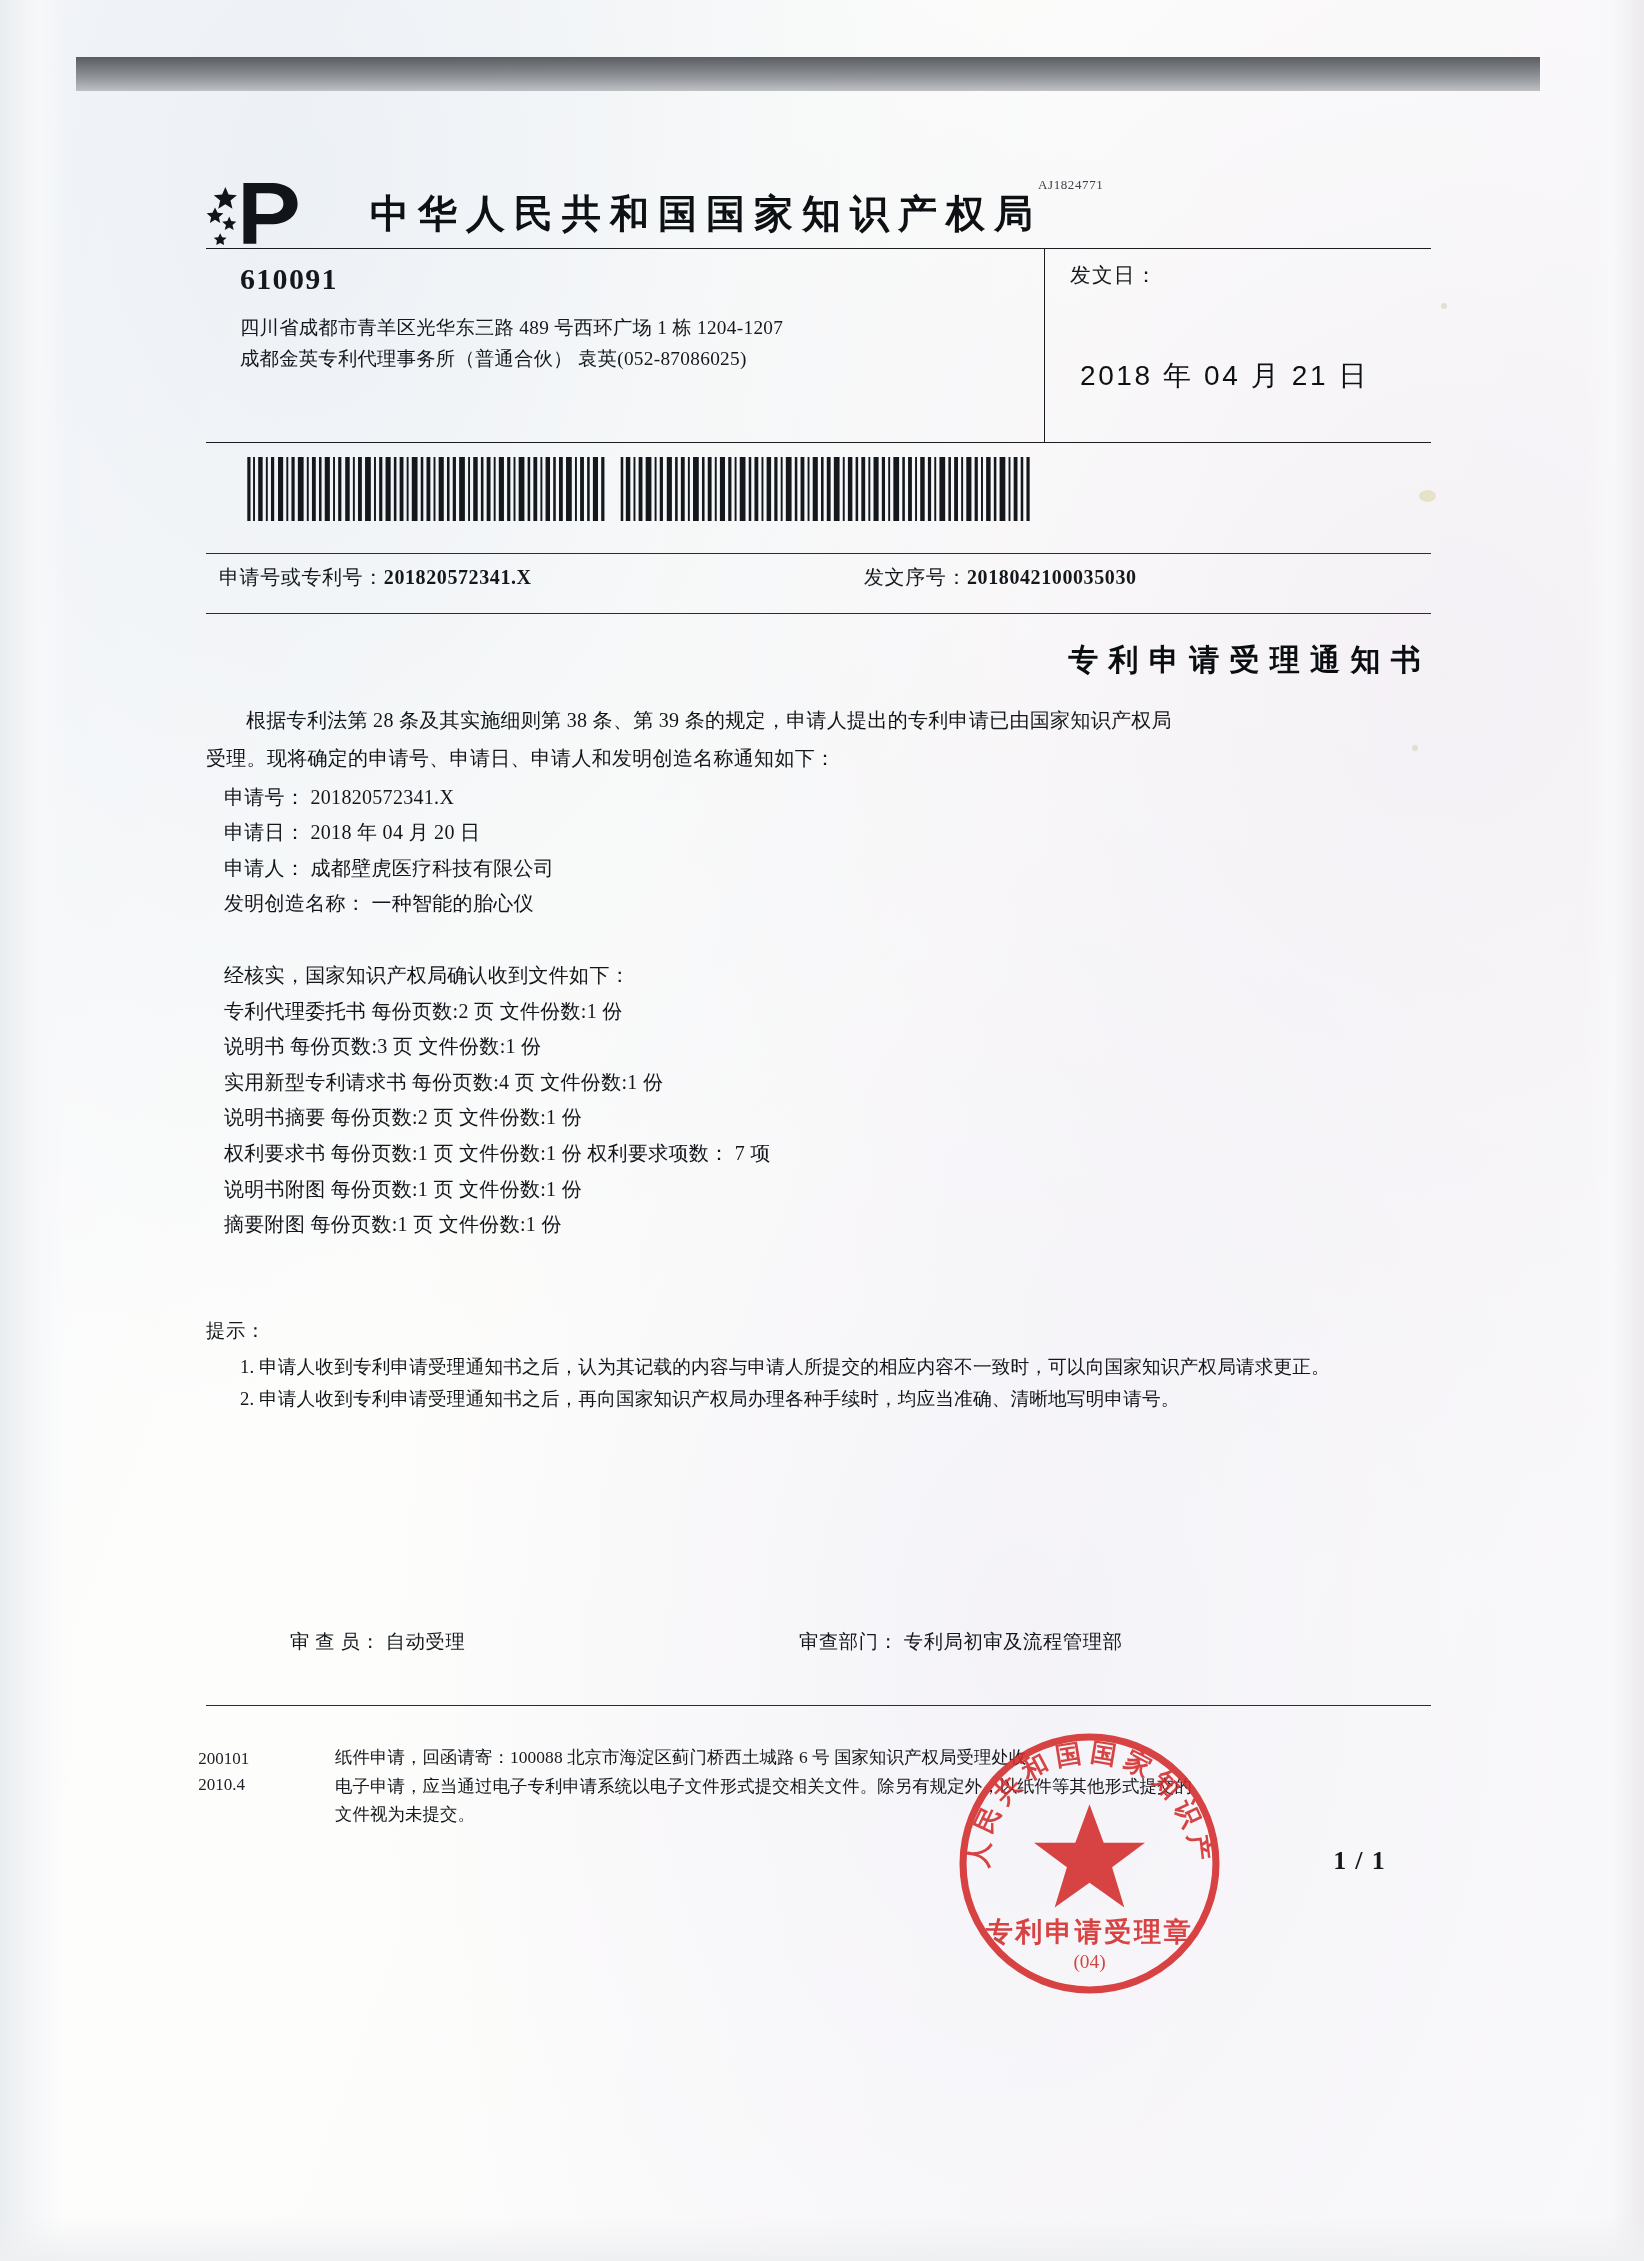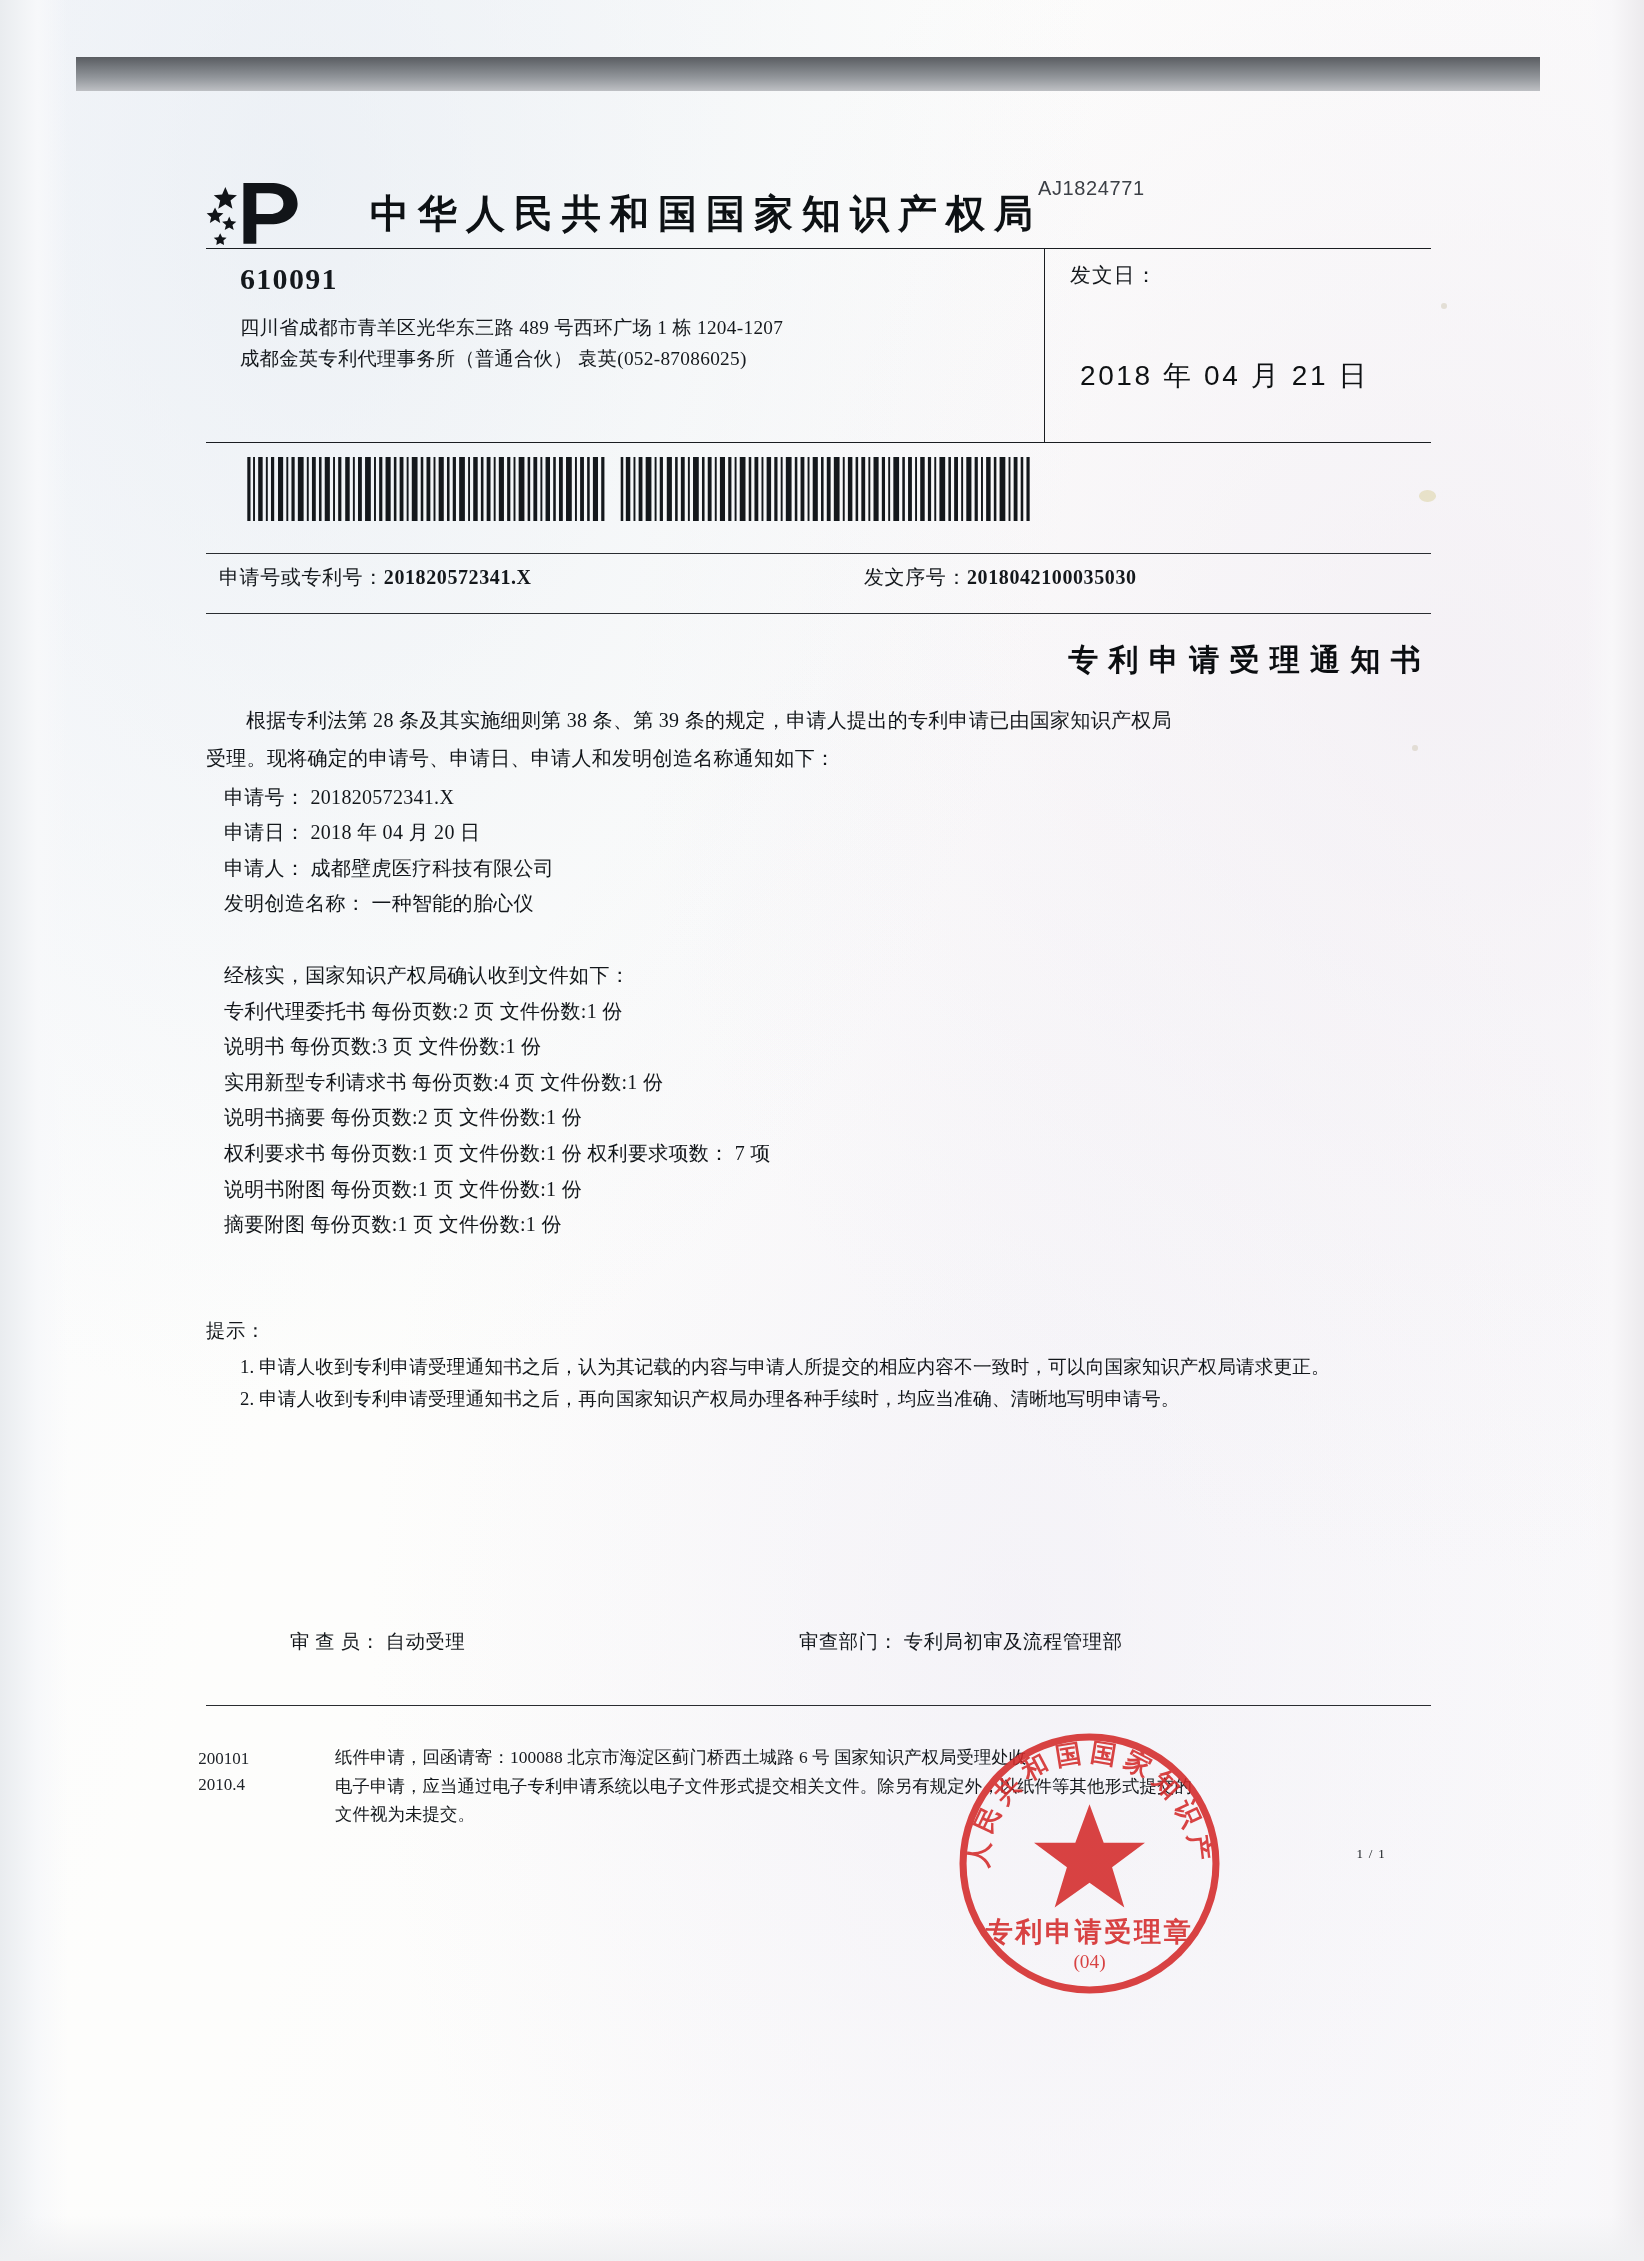--- a/index.html
+++ b/index.html
@@ -66,24 +66,24 @@
     top: 161px;
     width: 1225px;
     color: #14181c;
   }
 
   
   .doc-code {
     position: absolute;
     left: 832px;
     top: 16px;
-    font-size: 20px;
+    font-size: 13px;
     letter-spacing: 0.6px;
     color: #3b3f45;
-    font-family: Liberation Sans, sans-serif;
+    font-family: Liberation Serif, serif;
   }
   .header-row {
     position: relative;
     height: 87px;
   }
   .logo {
     position: absolute;
     left: 0px;
     top: 18px;
     width: 129px;
@@ -283,22 +283,23 @@
   .footer-text {
     margin-left: 129px;
     font-size: 17.4px;
     line-height: 1.62;
     letter-spacing: 0.1px;
   }
   .page-num {
     position: absolute;
     right: 45px;
     top: 113px;
-    font-size: 13px;
+    font-size: 26px;
     letter-spacing: 1.3px;
+    font-weight: bold;
   }
   .speck {
     position: absolute;
     background: #cfc7b4;
     border-radius: 50%;
     opacity: 0.5;
   }
 </style>
 </head>
 <body>

